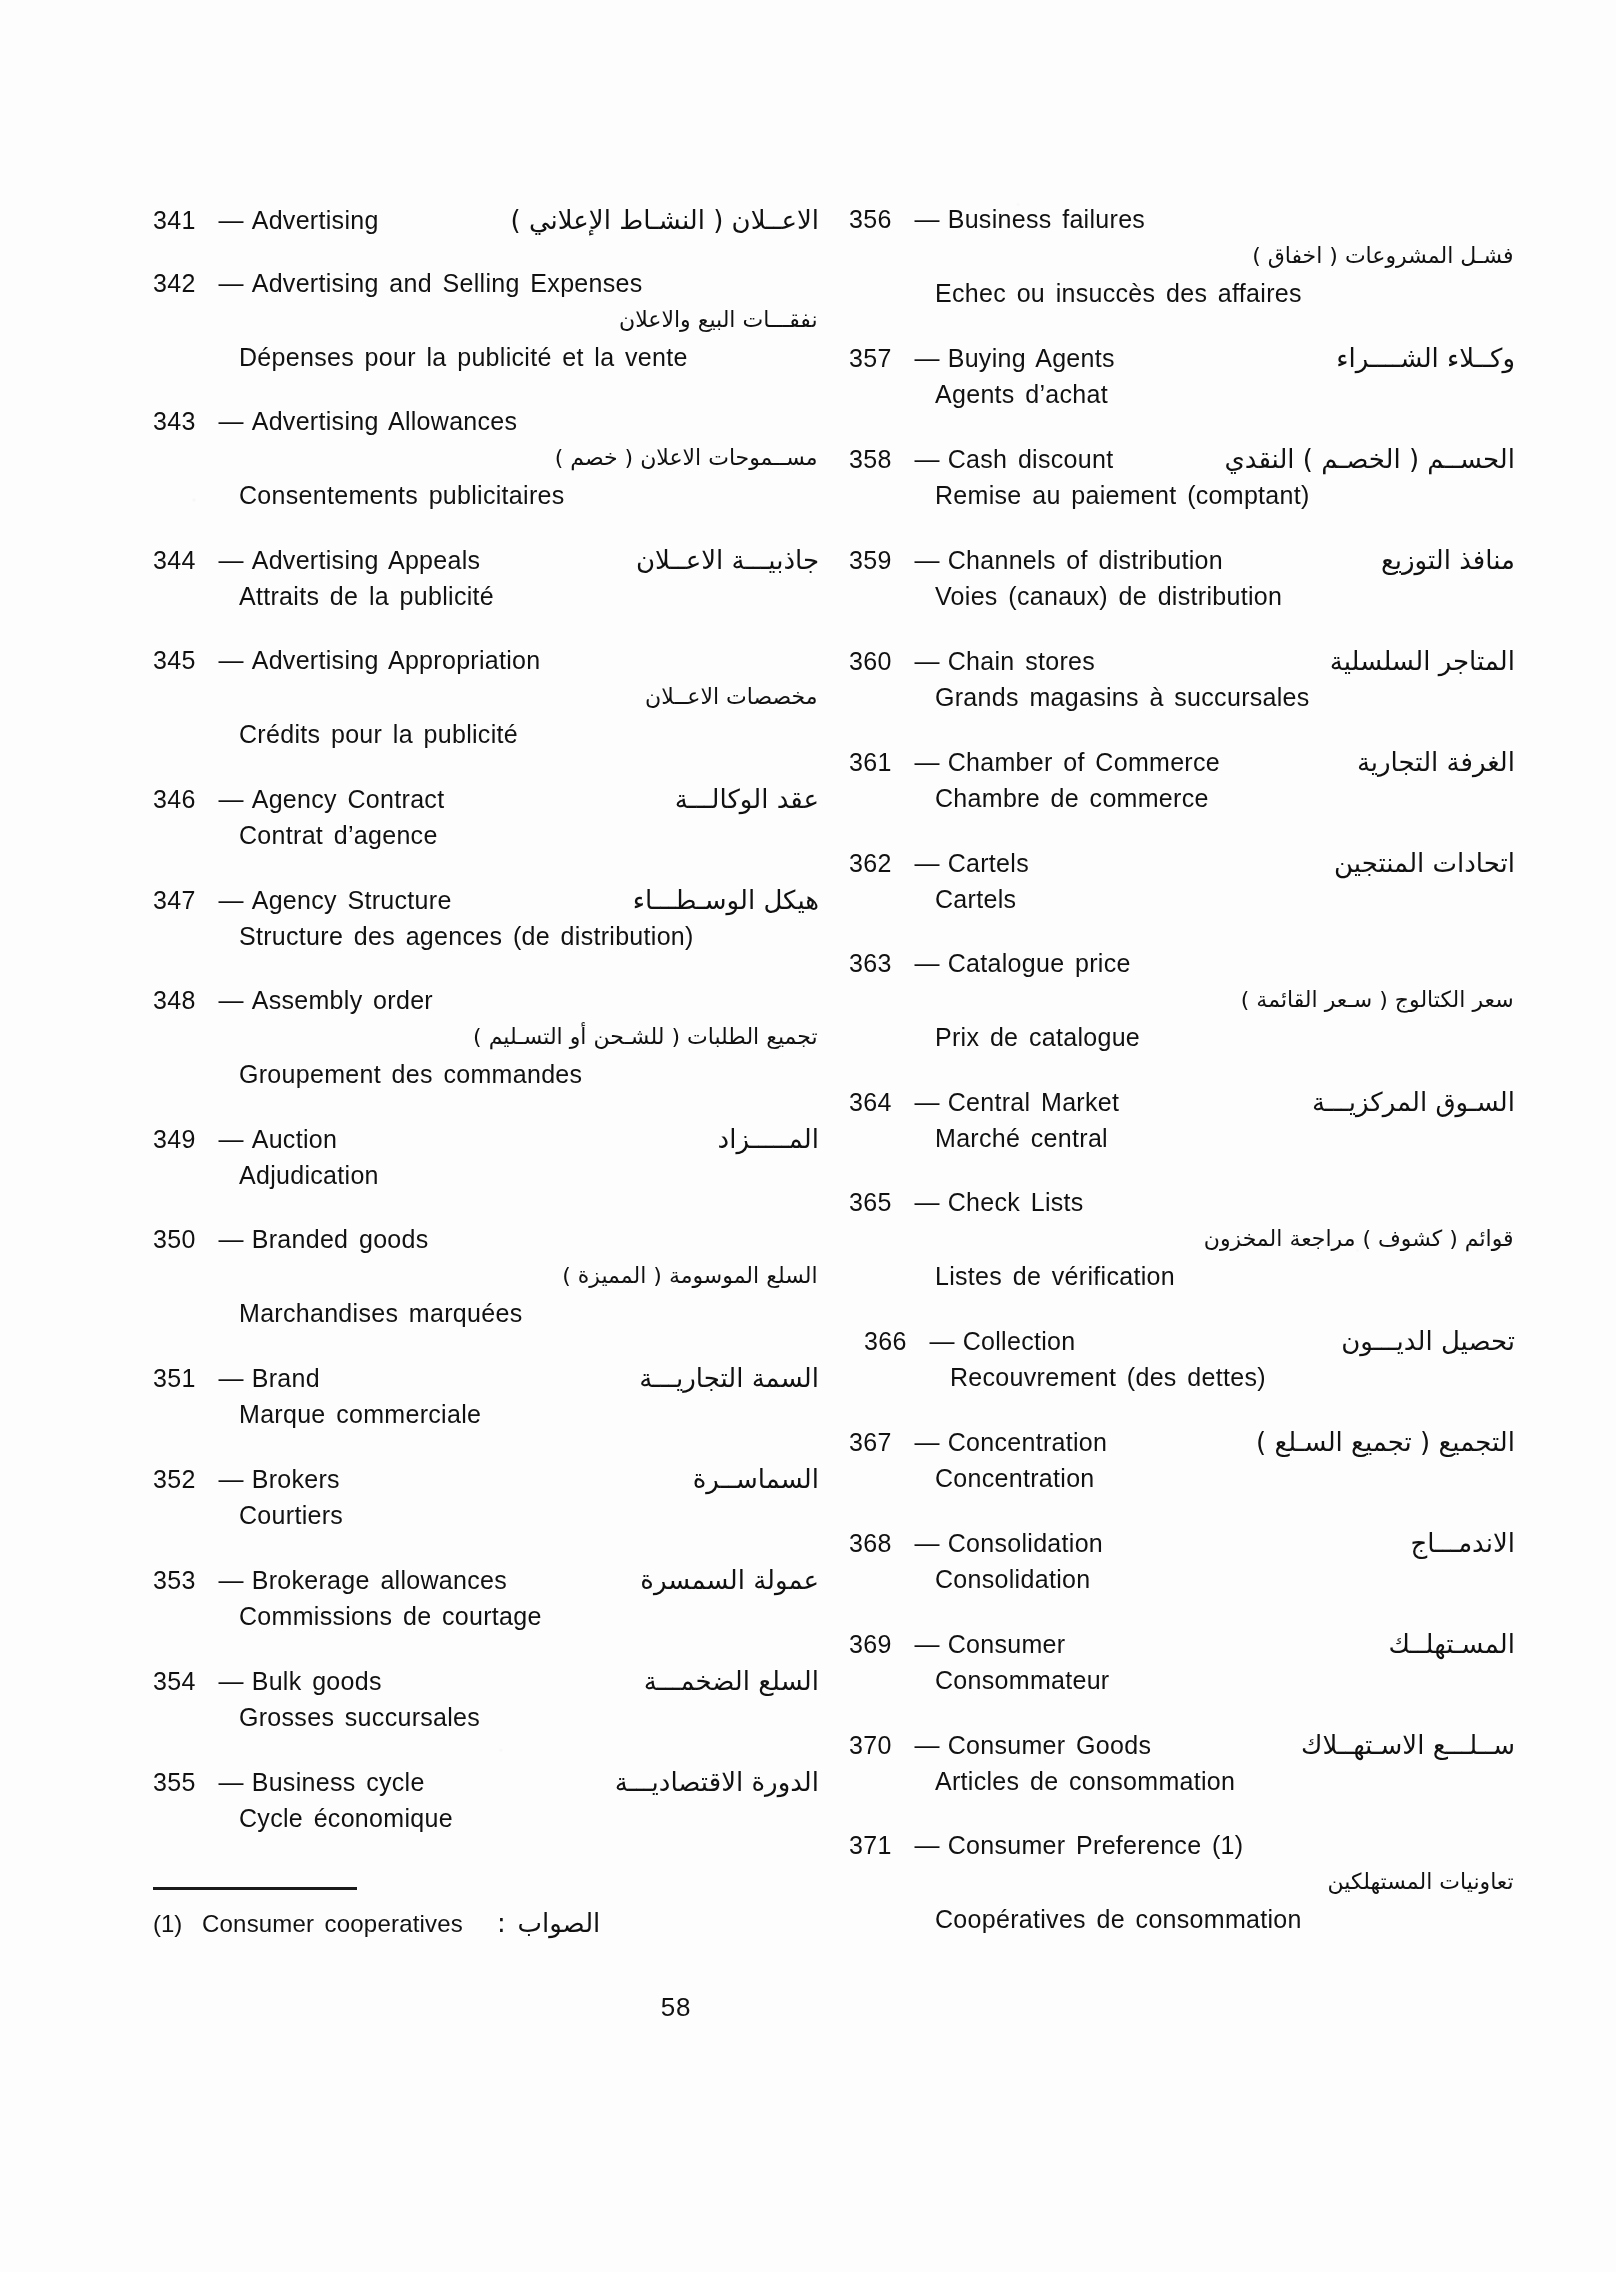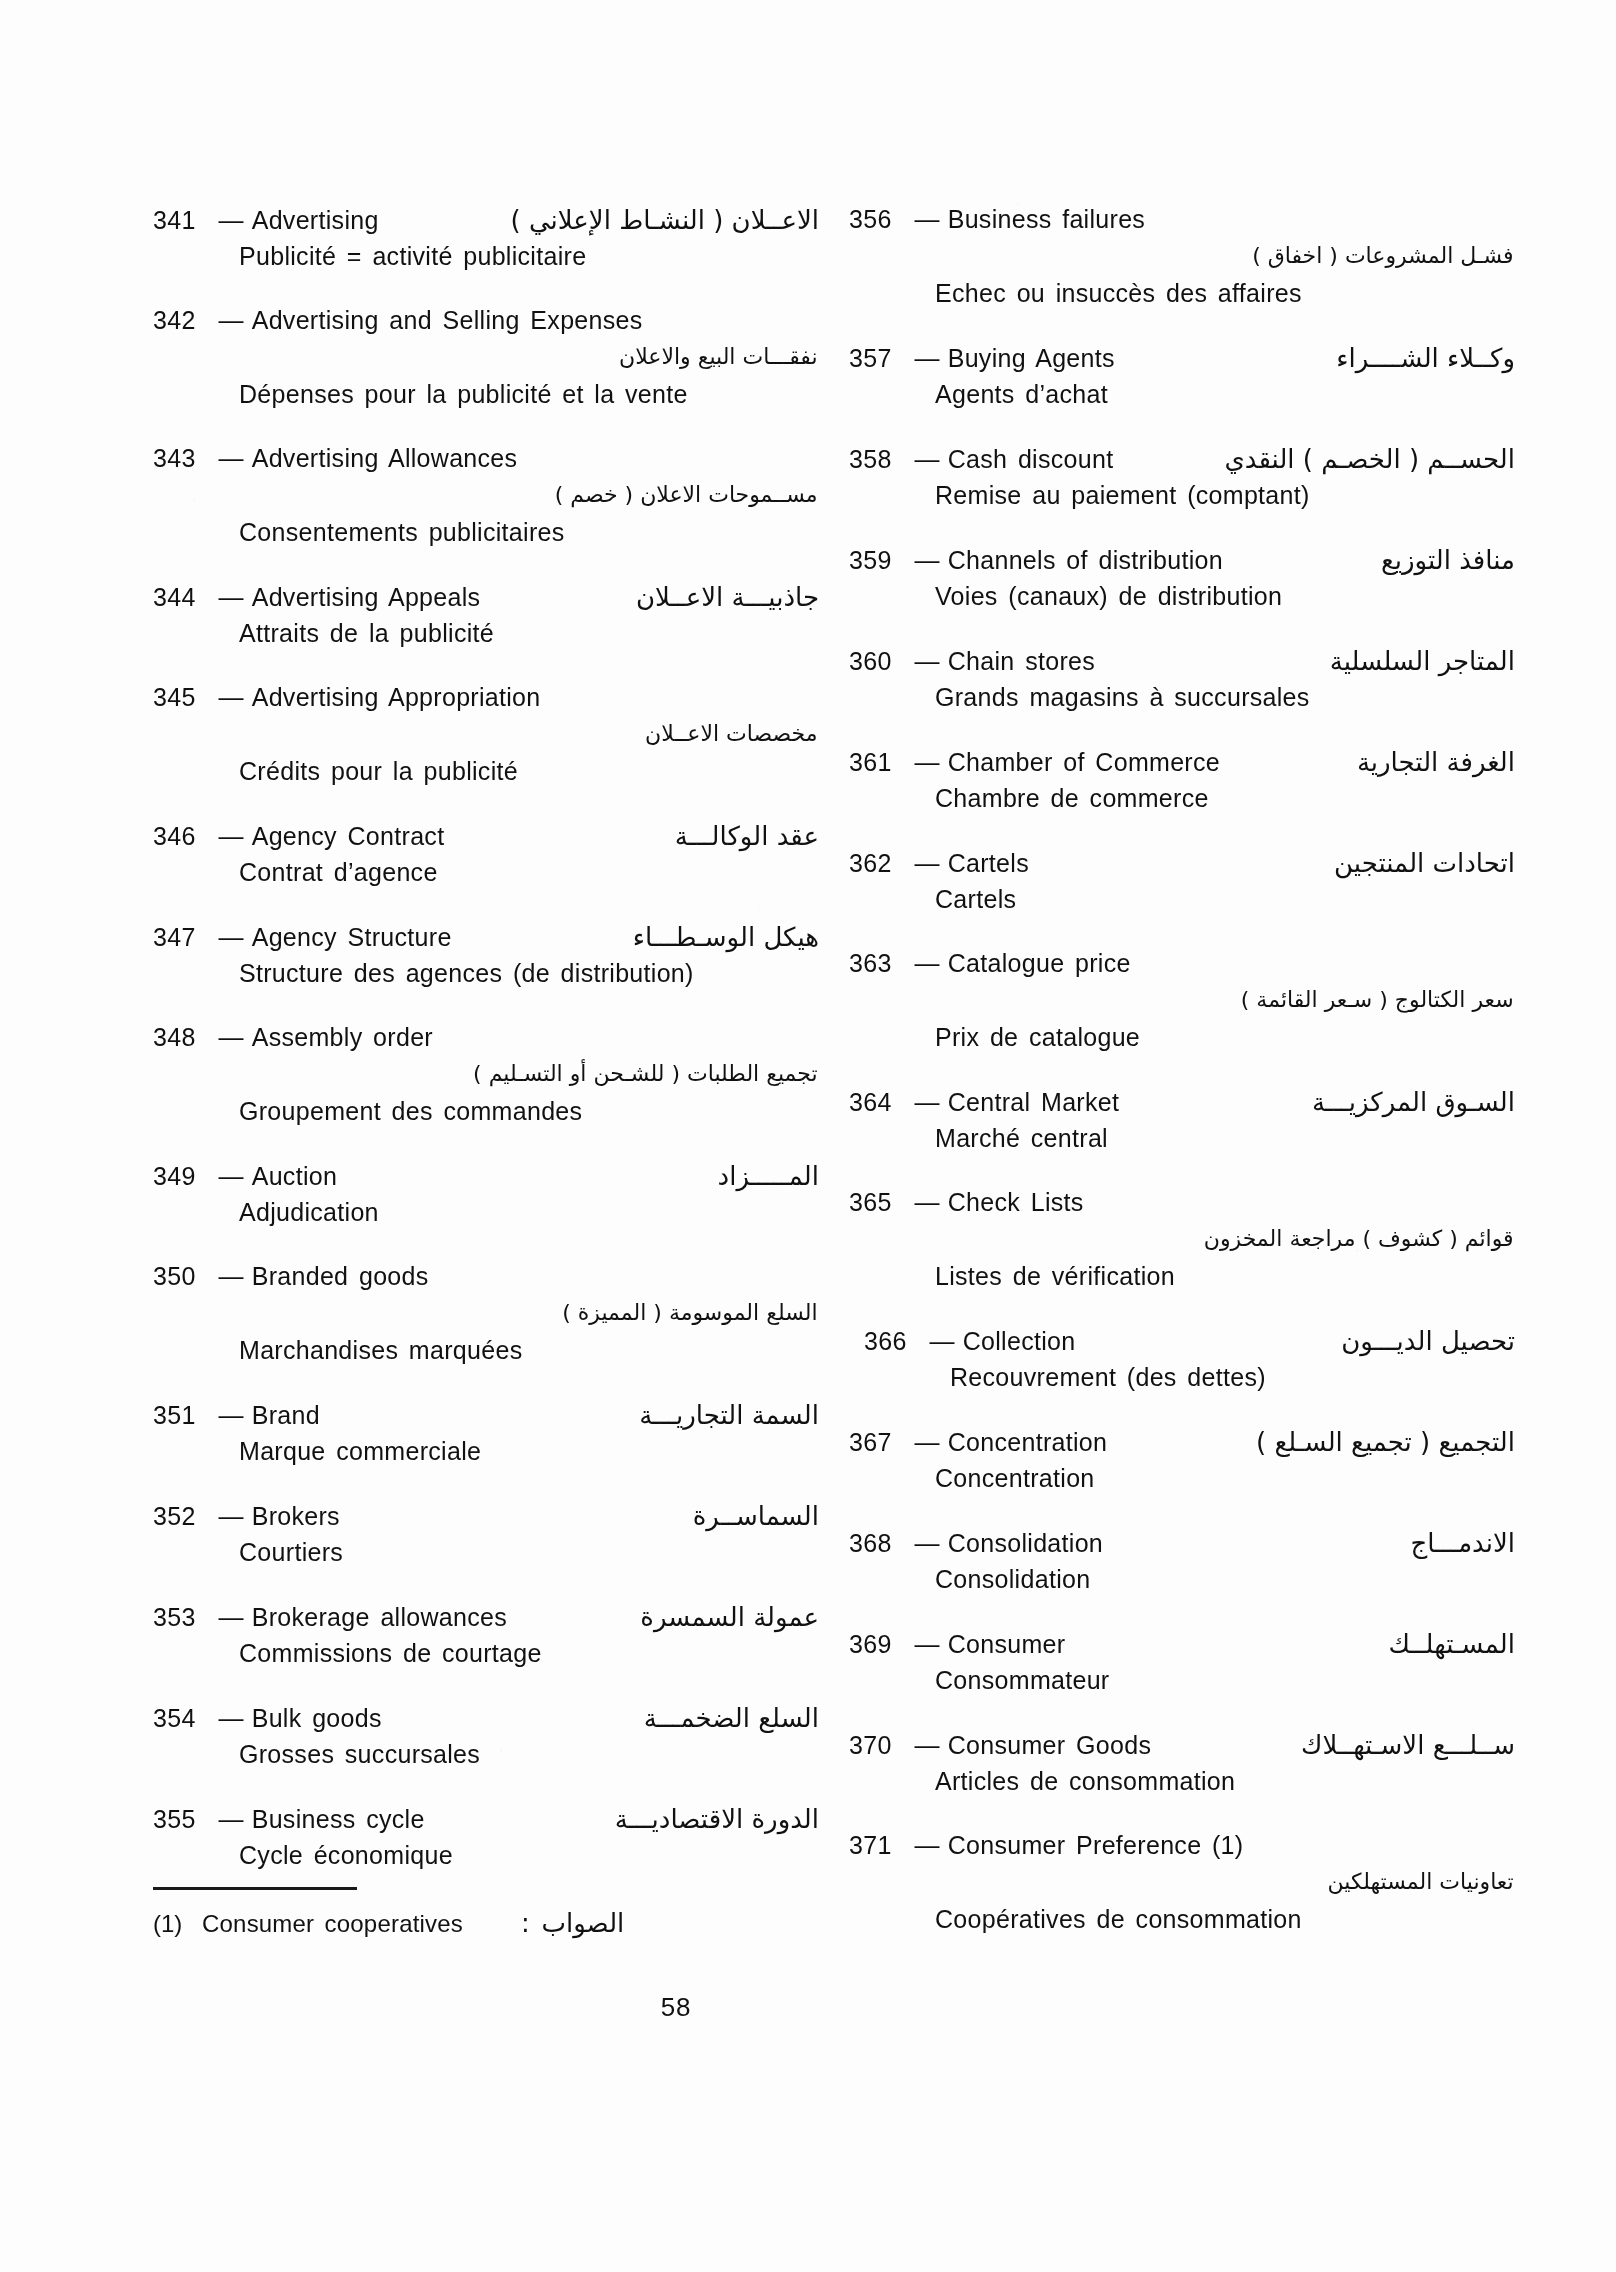--- a/index.html
+++ b/index.html
@@ -124,21 +124,21 @@
     font-size: 24px;
     word-spacing: 3.4px;
   }
   .fn-marker { min-width: 49px; }
   .fn-text { letter-spacing: 0.2px; }
   .fn-ar {
     direction: rtl;
     unicode-bidi: isolate;
     font-family: "DejaVu Sans", "Liberation Sans", sans-serif;
     font-size: 26px;
-    margin-left: 58px;
+    margin-left: 34px;
   }
 
   .page-number {
     position: absolute;
     left: 0;
     top: 1992px;
     width: 1352px;
     text-align: center;
     font-size: 26px;
     letter-spacing: 0.7px;
@@ -154,21 +154,20 @@
 
   <div class="columns">
     <div class="col col-left" id="col-left">
         <div class="entry">
           <div class="line head">
             <span class="num">341</span>
             <span class="dash">—</span>
             <span class="eng">Advertising</span>
             <span class="ar">الاعــلان ( النشـاط الإعلاني )</span>
           </div>
-          <div class="line fr">Publicité  =  activité publicitaire</div>
         </div>
         <div class="entry">
           <div class="line head">
             <span class="num">342</span>
             <span class="dash">—</span>
             <span class="eng">Advertising and Selling Expenses</span>
           </div>
           <div class="line ar-line">نفقـــات البيع والاعلان</div>
           <div class="line fr">Dépenses pour la publicité et la vente</div>
         </div>

